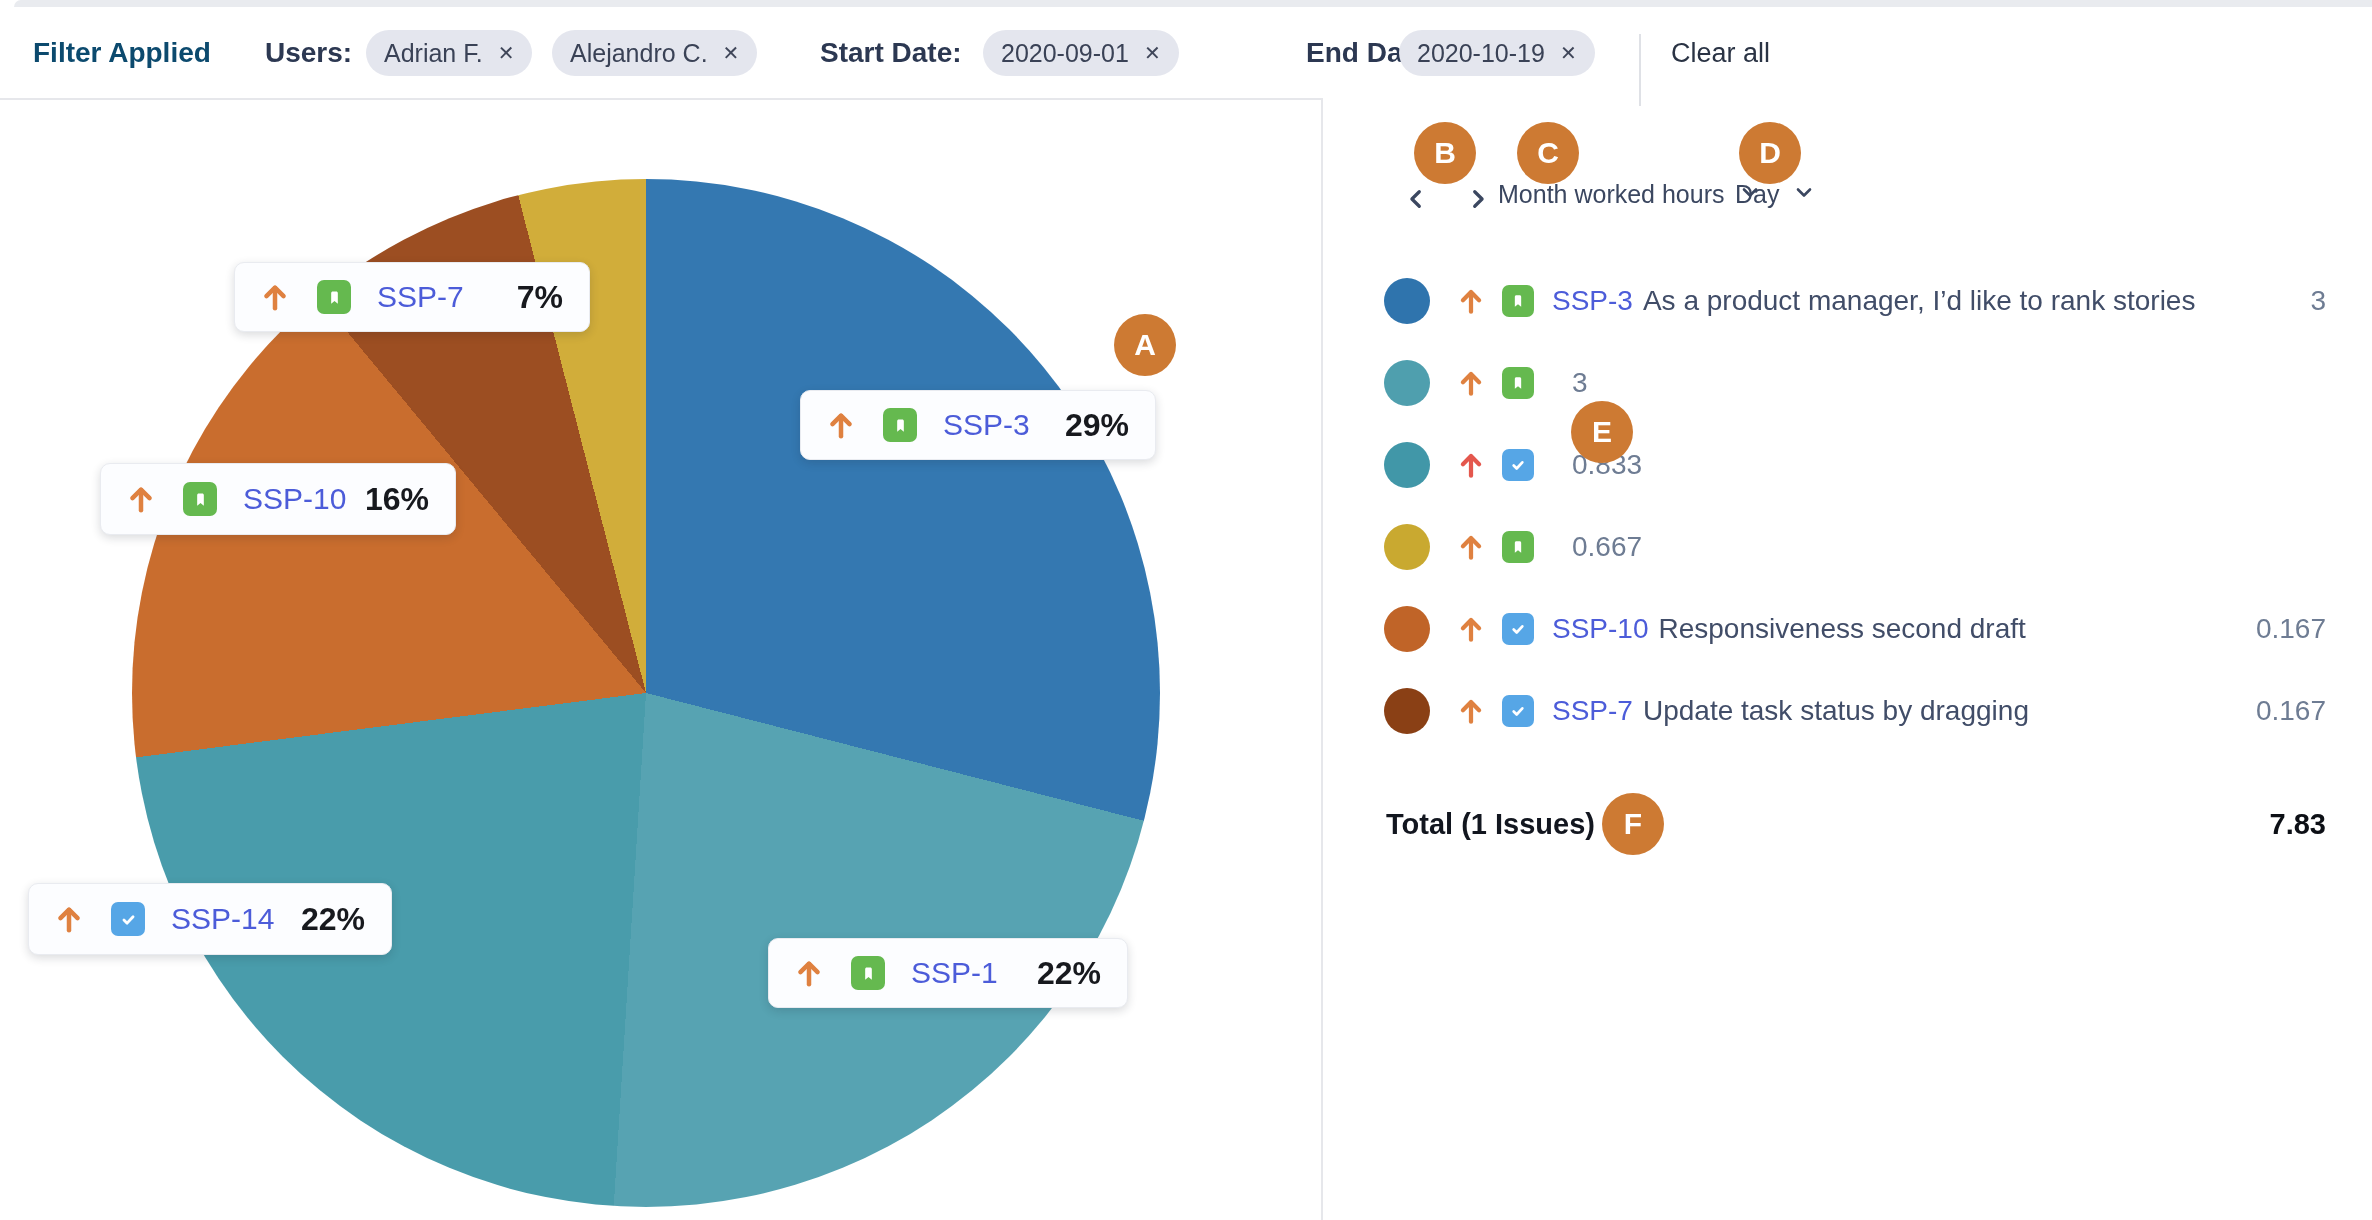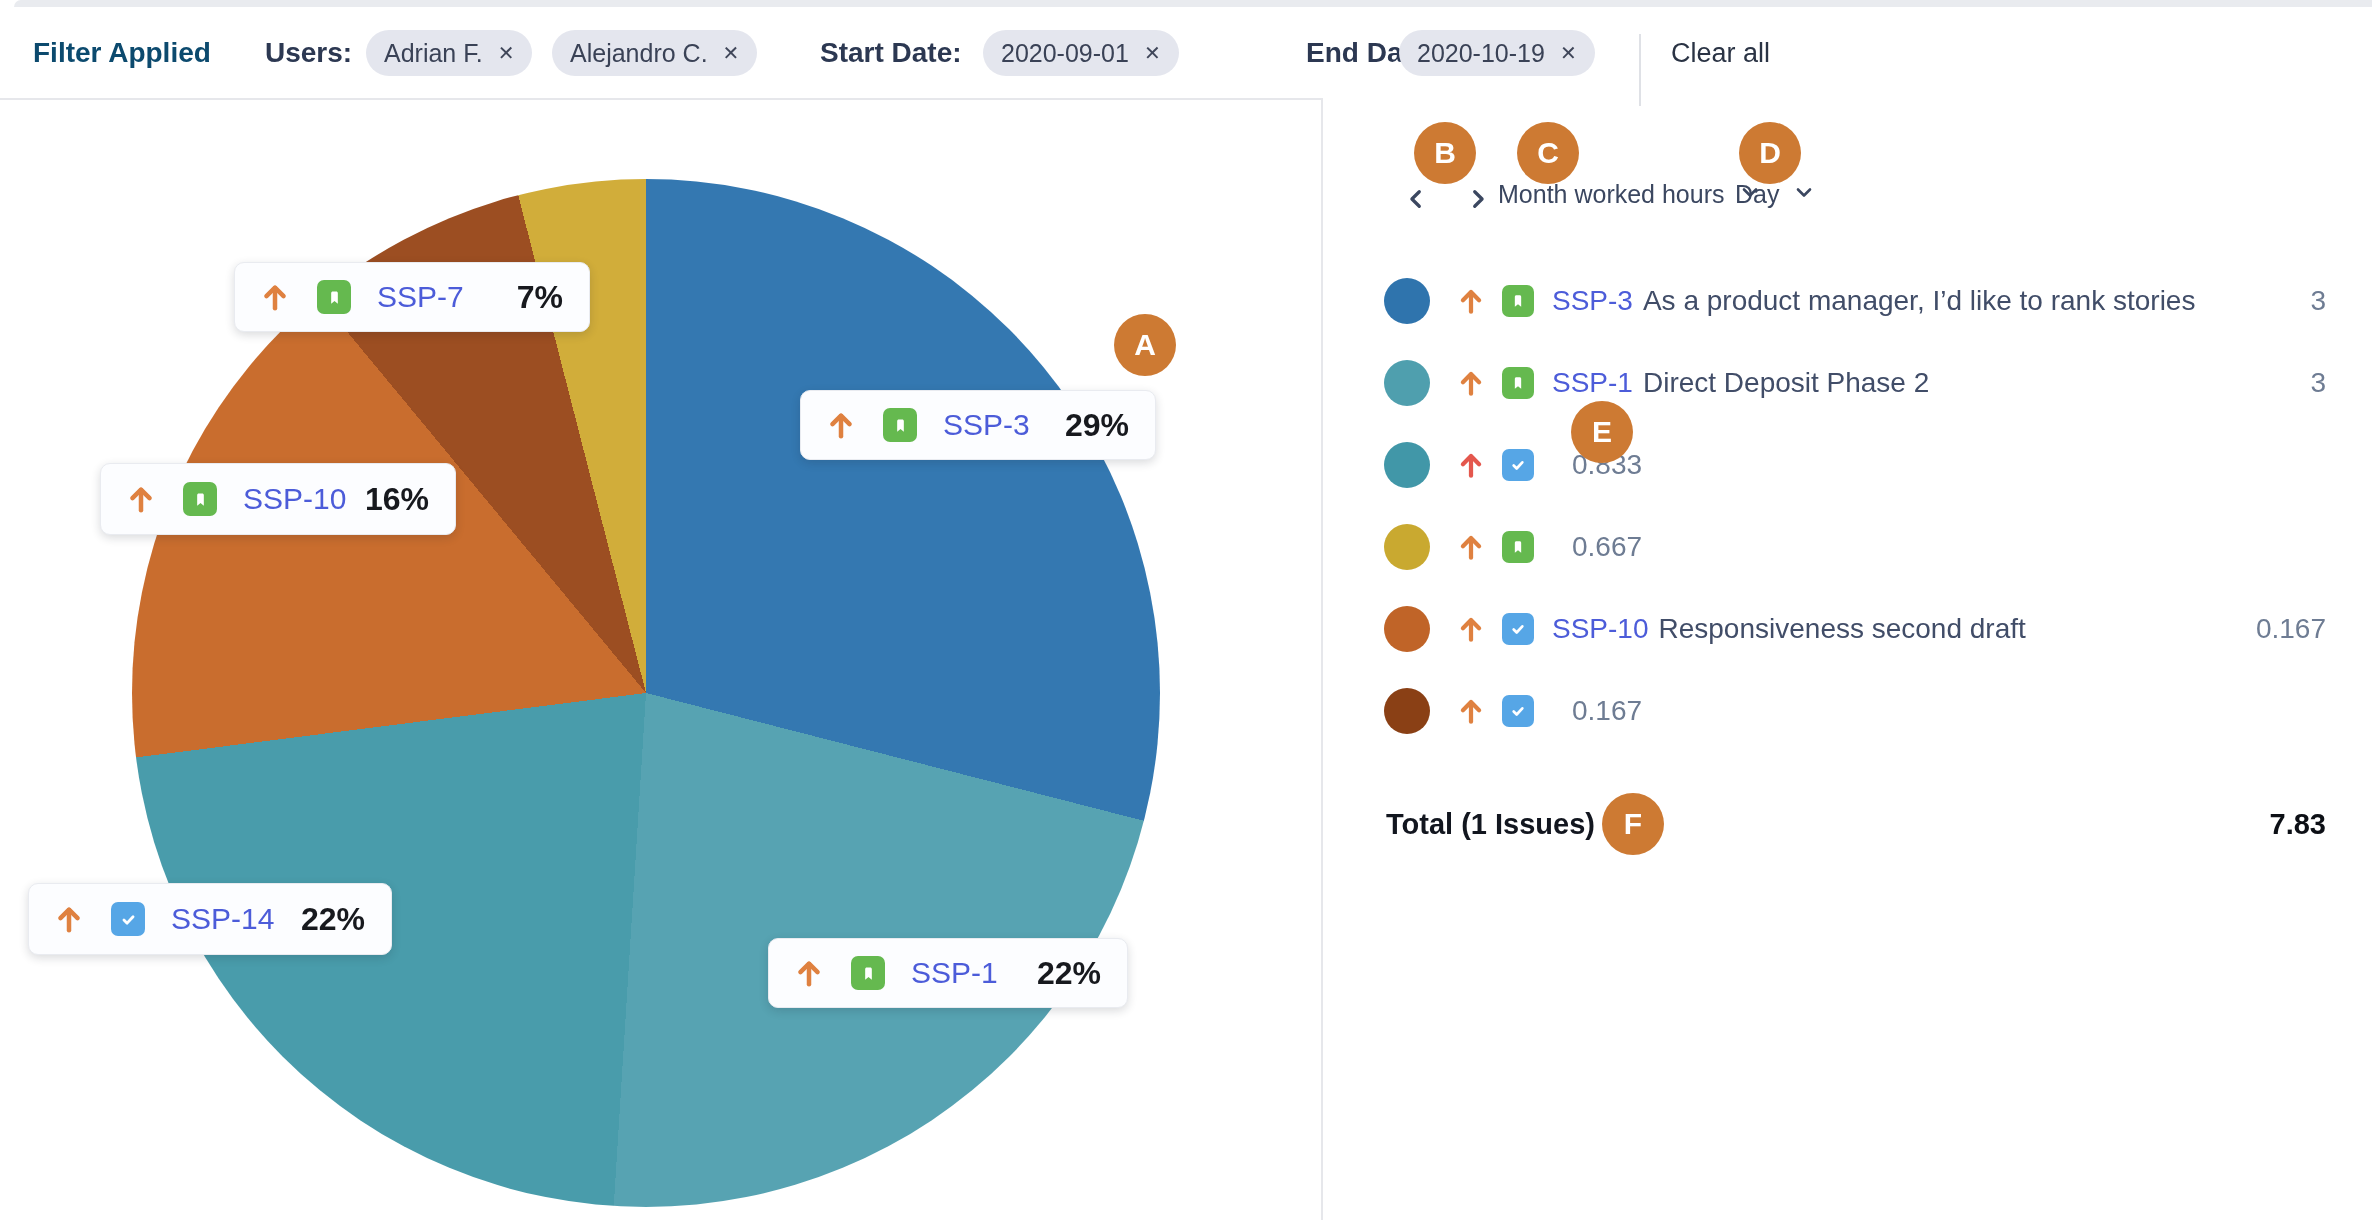--- a/index.html
+++ b/index.html
@@ -210,23 +210,20 @@
             <svg width="34" height="34" viewBox="0 0 24 24">
               <path d="M12 19.5V6" stroke="#df8140" stroke-width="3" stroke-linecap="round" fill="none"></path>
               <path d="M6.3 11.4 12 5.7l5.7 5.7" stroke="#df8140" stroke-width="3" stroke-linecap="round" stroke-linejoin="round" fill="none"></path>
             </svg>
           </span>
     <span class="ticon-wrap"><span class="ticon" style="width:32px;height:32px;background:#65b94f">
               <svg width="20" height="20" viewBox="0 0 24 24">
                 <path fill="#fff" d="M8.2 6.8C8.2 5.8 9 5 10 5h4c1 0 1.8.8 1.8 1.8V19l-3.8-3.1L8.2 19z"></path>
               </svg>
             </span></span>
-    <span class="row-text">
-      <a class="issue-key">SSP-1</a><span class="issue-summary">Direct Deposit Phase 2</span>
-    </span>
     <span class="row-value">3</span>
   </div>
         <div class="legend-row" style="top: 424px;">
     <span class="swatch" style="background: rgb(65, 151, 168);"></span>
     <span class="prio">
             <svg width="34" height="34" viewBox="0 0 24 24">
               <path d="M12 19.5V6" stroke="#e4574d" stroke-width="3" stroke-linecap="round" fill="none"></path>
               <path d="M6.3 11.4 12 5.7l5.7 5.7" stroke="#e4574d" stroke-width="3" stroke-linecap="round" stroke-linejoin="round" fill="none"></path>
             </svg>
           </span>
@@ -276,20 +273,23 @@
             <svg width="34" height="34" viewBox="0 0 24 24">
               <path d="M12 19.5V6" stroke="#df8140" stroke-width="3" stroke-linecap="round" fill="none"></path>
               <path d="M6.3 11.4 12 5.7l5.7 5.7" stroke="#df8140" stroke-width="3" stroke-linecap="round" stroke-linejoin="round" fill="none"></path>
             </svg>
           </span>
     <span class="ticon-wrap"><span class="ticon" style="width:32px;height:32px;background:#56a6e6">
               <svg width="20" height="20" viewBox="0 0 24 24">
                 <path d="M6.8 12.6l3.6 3.6 6.8-7.4" stroke="#fff" stroke-width="3.2" fill="none" stroke-linecap="round" stroke-linejoin="round"></path>
               </svg>
             </span></span>
+    <span class="row-text">
+      <a class="issue-key">SSP-7</a><span class="issue-summary">Update task status by dragging</span>
+    </span>
     <span class="row-value">0.167</span>
   </div>
       </div>
 
     <div class="total-row">
       <span class="total-label">Total (1 Issues)</span>
       <span class="total-value">7.83</span>
     </div>
   </aside>
 

